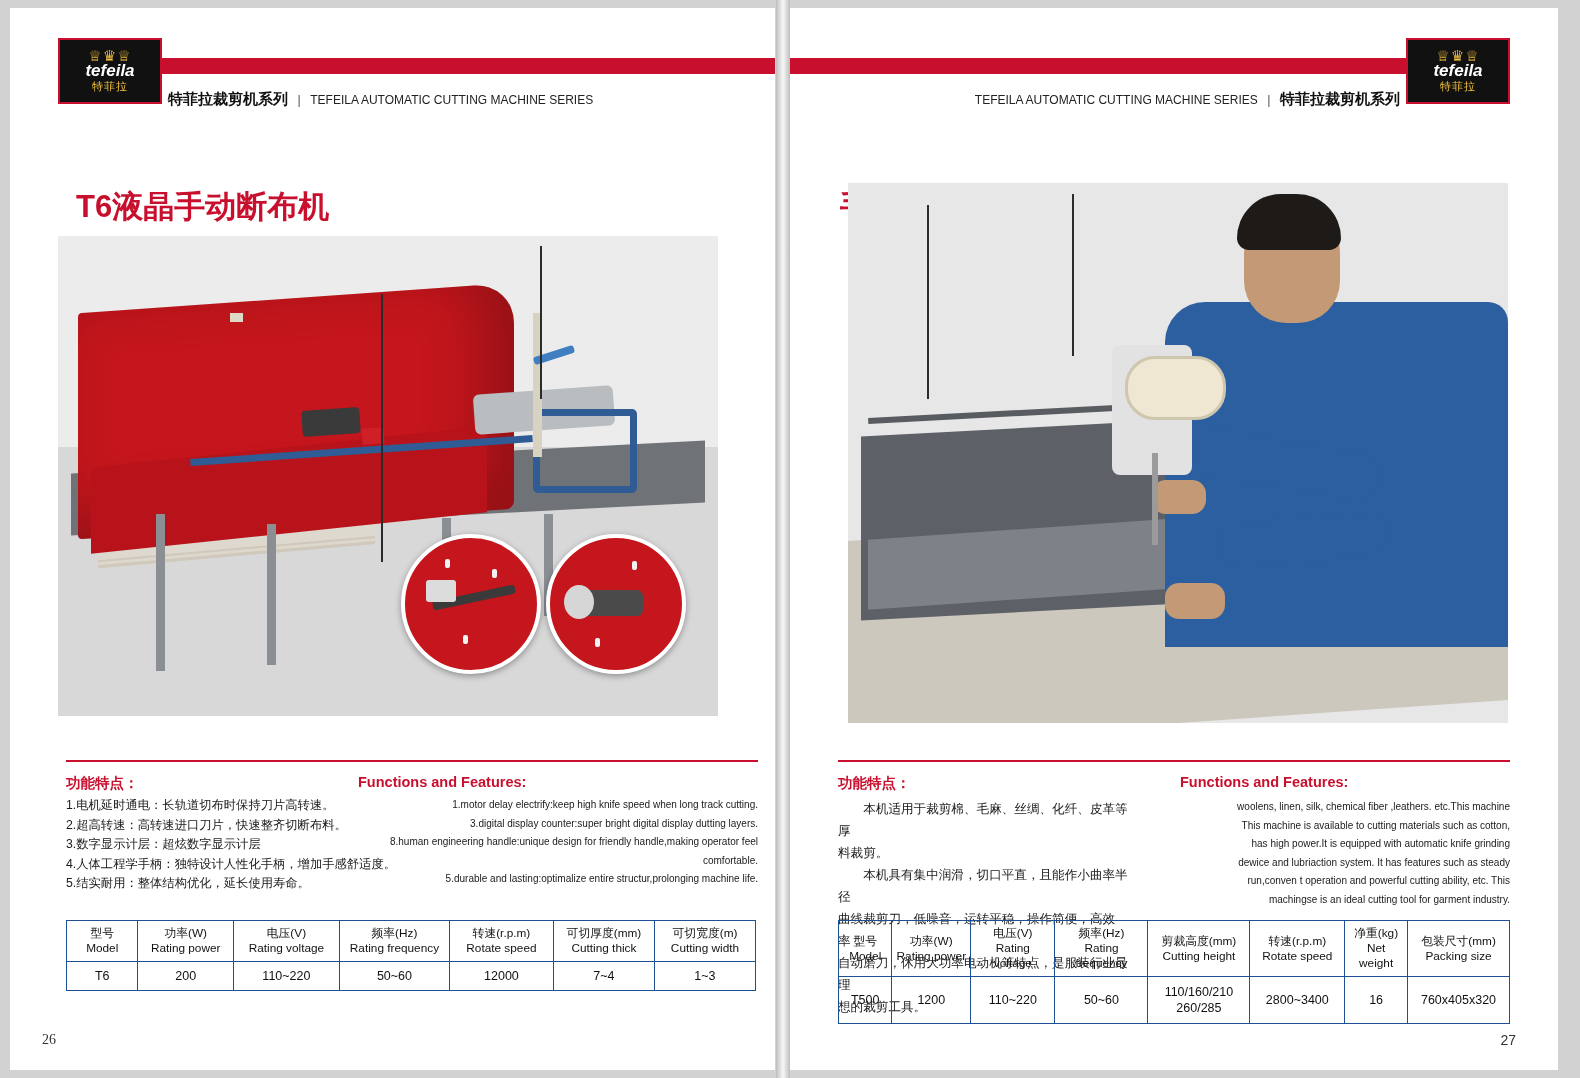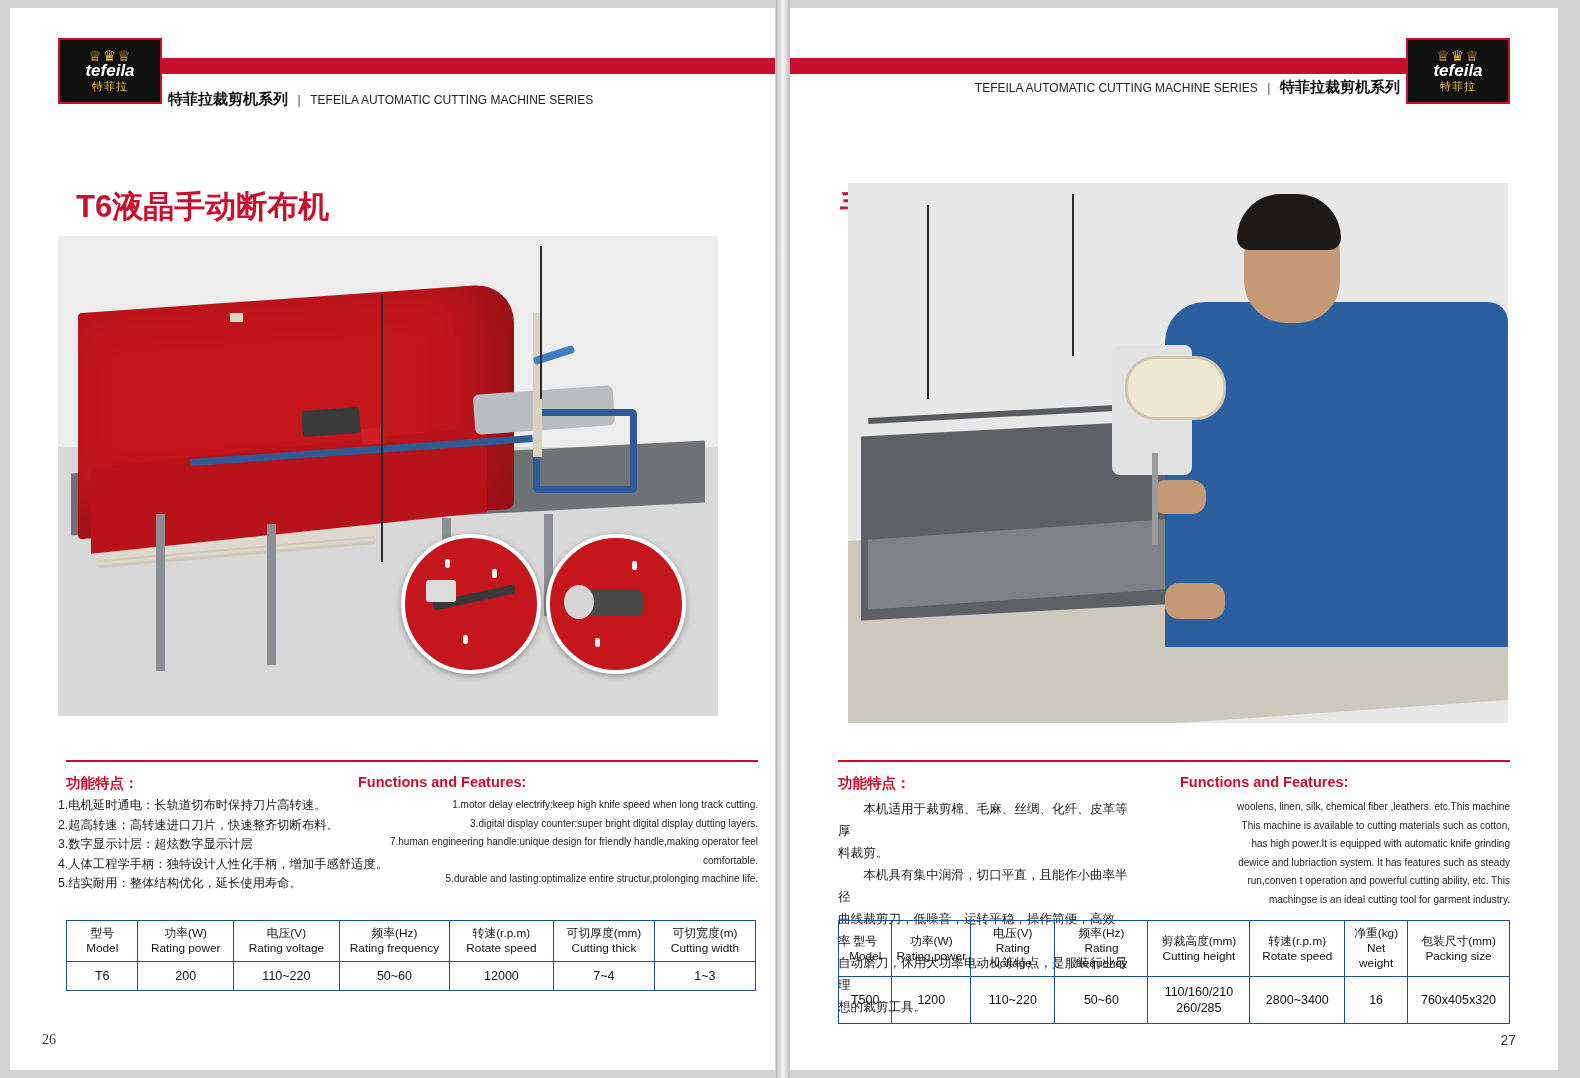--- a/index.html
+++ b/index.html
@@ -155,33 +155,33 @@
         <div class="tool" style="left:14%;top:40%;width:56%;height:26px;background:#4a4a4a;border-radius:6px;"></div>
         <div class="tool" style="left:10%;top:36%;width:30px;height:34px;background:#d6d6d6;border-radius:50%;"></div>
         <div class="dot" style="left:62%;top:18%;"></div>
         <div class="dot" style="left:34%;top:76%;"></div>
       </div>
     </div>
 
     <div class="rule" style="left:56px;top:752px;width:692px;"></div>
 
     <div class="feat-title" style="left:56px;top:766px;">功能特点：</div>
-    <div class="feat-list" style="left:48px;top:788px;width:300px;">
+    <div class="feat-list" style="left:56px;top:788px;width:300px;">
       <div>1.电机延时通电：长轨道切布时保持刀片高转速。</div>
       <div>2.超高转速：高转速进口刀片，快速整齐切断布料。</div>
       <div>3.数字显示计层：超炫数字显示计层</div>
       <div>4.人体工程学手柄：独特设计人性化手柄，增加手感舒适度。</div>
       <div>5.结实耐用：整体结构优化，延长使用寿命。</div>
     </div>
 
     <div class="feat-title" style="left:348px;top:766px;">Functions and Features:</div>
     <div class="feat-en" style="left:348px;top:788px;width:400px;">
       <div>1.motor delay electrify:keep high knife speed when long track cutting.</div>
       <div>3.digital display counter:super bright digital display dutting layers.</div>
-      <div>7.human engineering handle:unique design for friendly handle,making operator feel</div>
+      <div>8.human engineering handle:unique design for friendly handle,making operator feel</div>
       <div>comfortable.</div>
       <div>5.durable and lasting:optimalize entire structur,prolonging machine life.</div>
     </div>
 
     <table class="spec" style="left:56px;top:912px;width:690px;">
       <tbody>
           <tr>
         <th class="hd" style="width:68px;">
           <div>型号</div>
           <div>Model</div>
@@ -230,21 +230,21 @@
 
   <div class="page right">
 
     <div class="header">
       <div class="hdr-bar rt" style="left:0;right:148px;"></div>
       <div class="logo" style="right:48px;">
         <span class="crown">♕♛♕</span>
         <span class="tefeila">tefeila</span>
         <span class="cn">特菲拉</span>
       </div>
-      <div class="hdr-text" style="right:158px;top:70px;text-align:right;">
+      <div class="hdr-text" style="right:158px;top:82px;text-align:right;">
         <span class="hdr-en">TEFEILA AUTOMATIC CUTTING MACHINE SERIES</span>
         <span style="margin:0 6px;color:#555;">|</span>
         <span class="hdr-cn">特菲拉裁剪机系列</span>
       </div>
     </div>
 
     <div class="title" style="left:50px;top:178px;">手动断布机</div>
 
     <div class="photo right-photo">
       <div class="rp-bg"></div>

